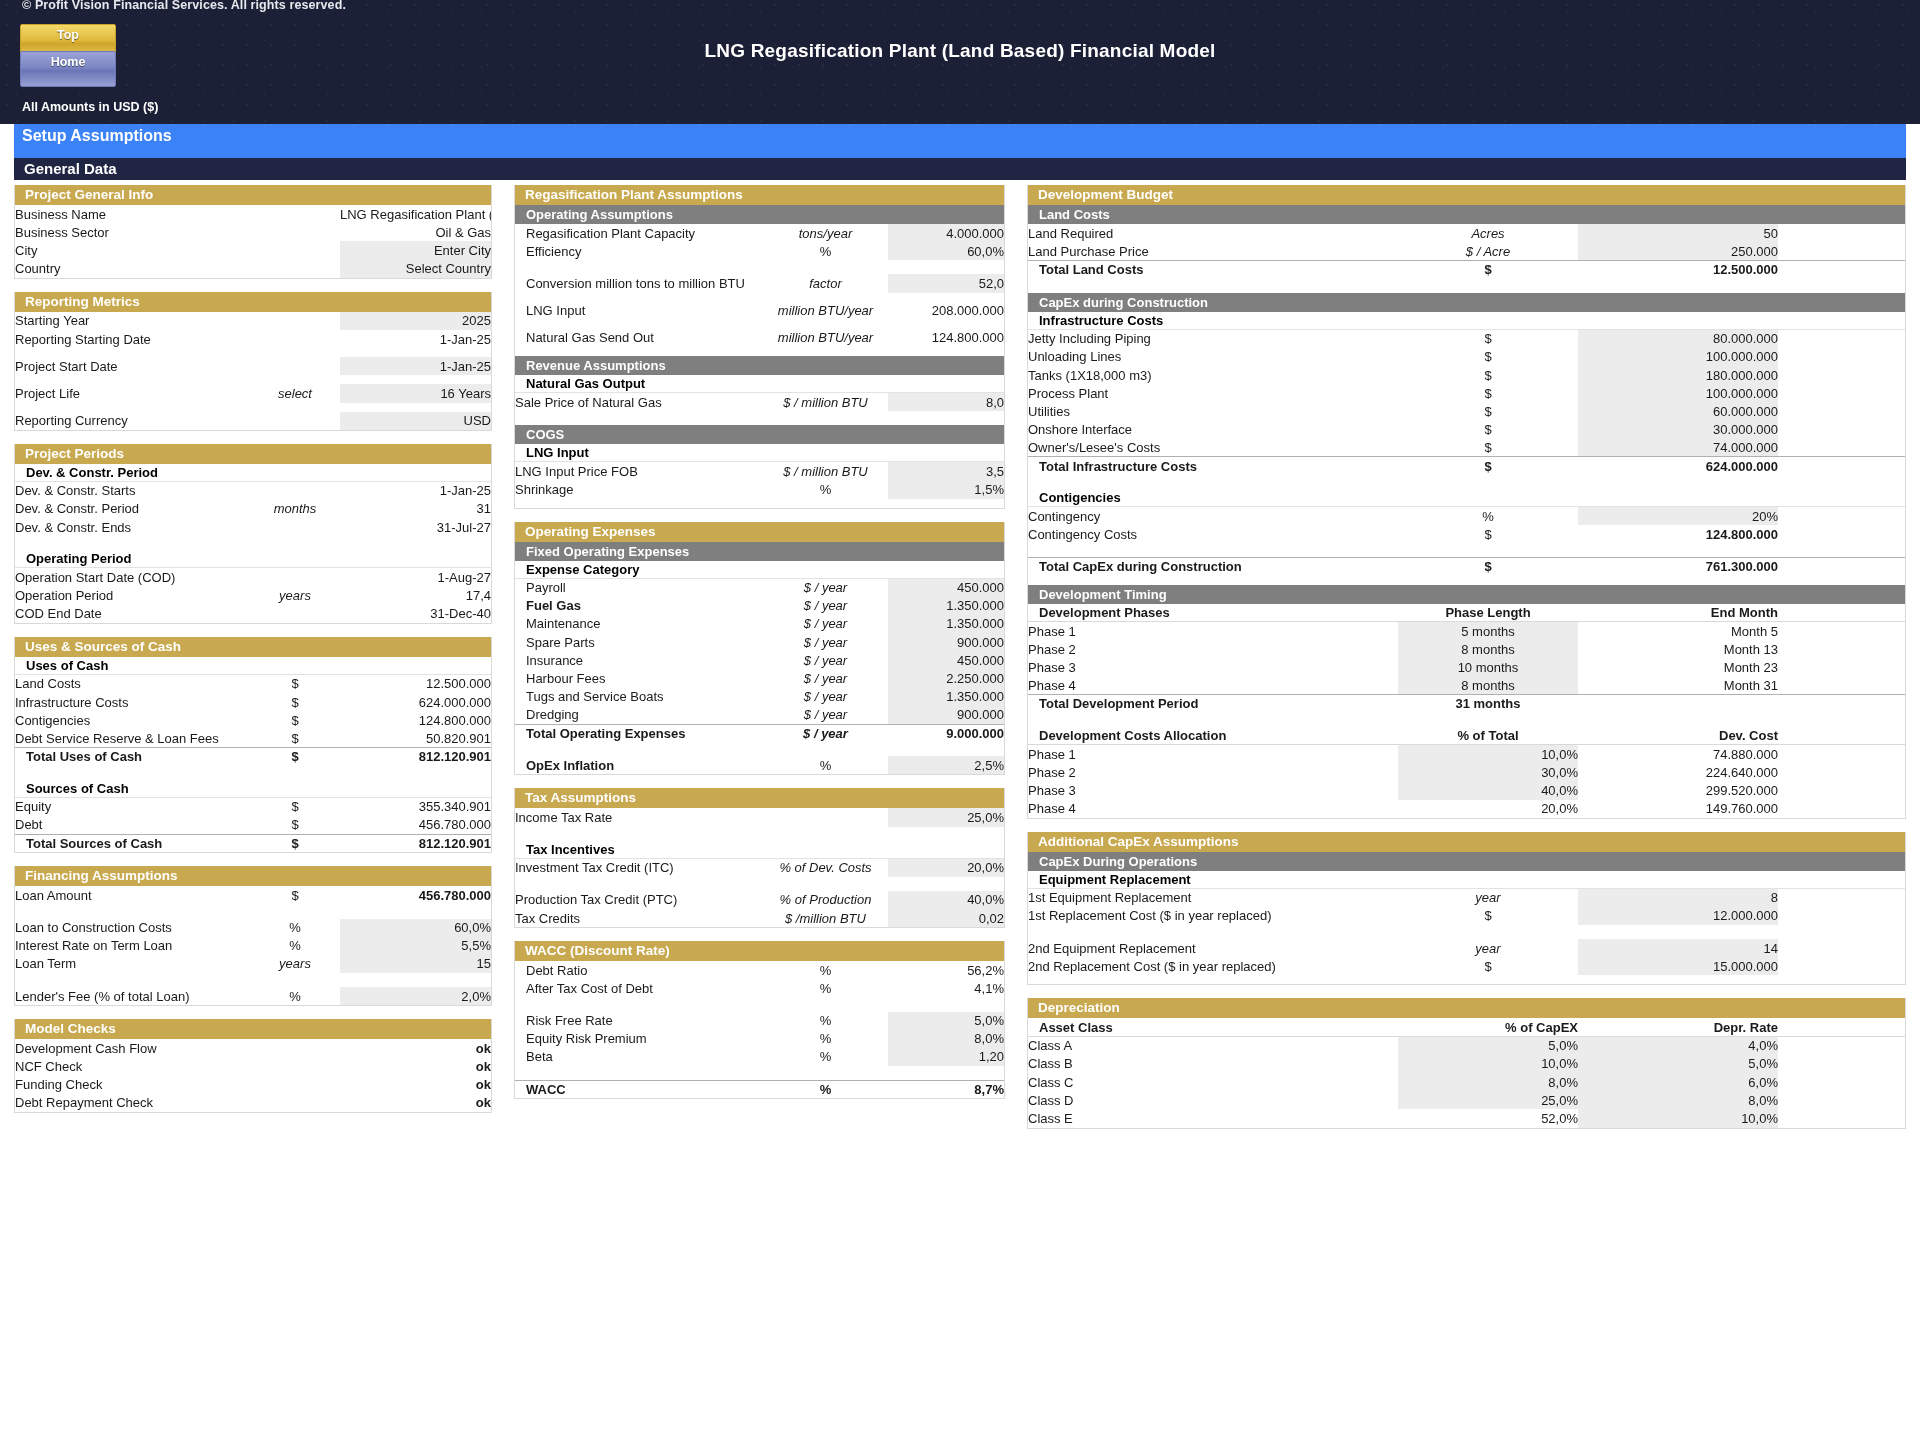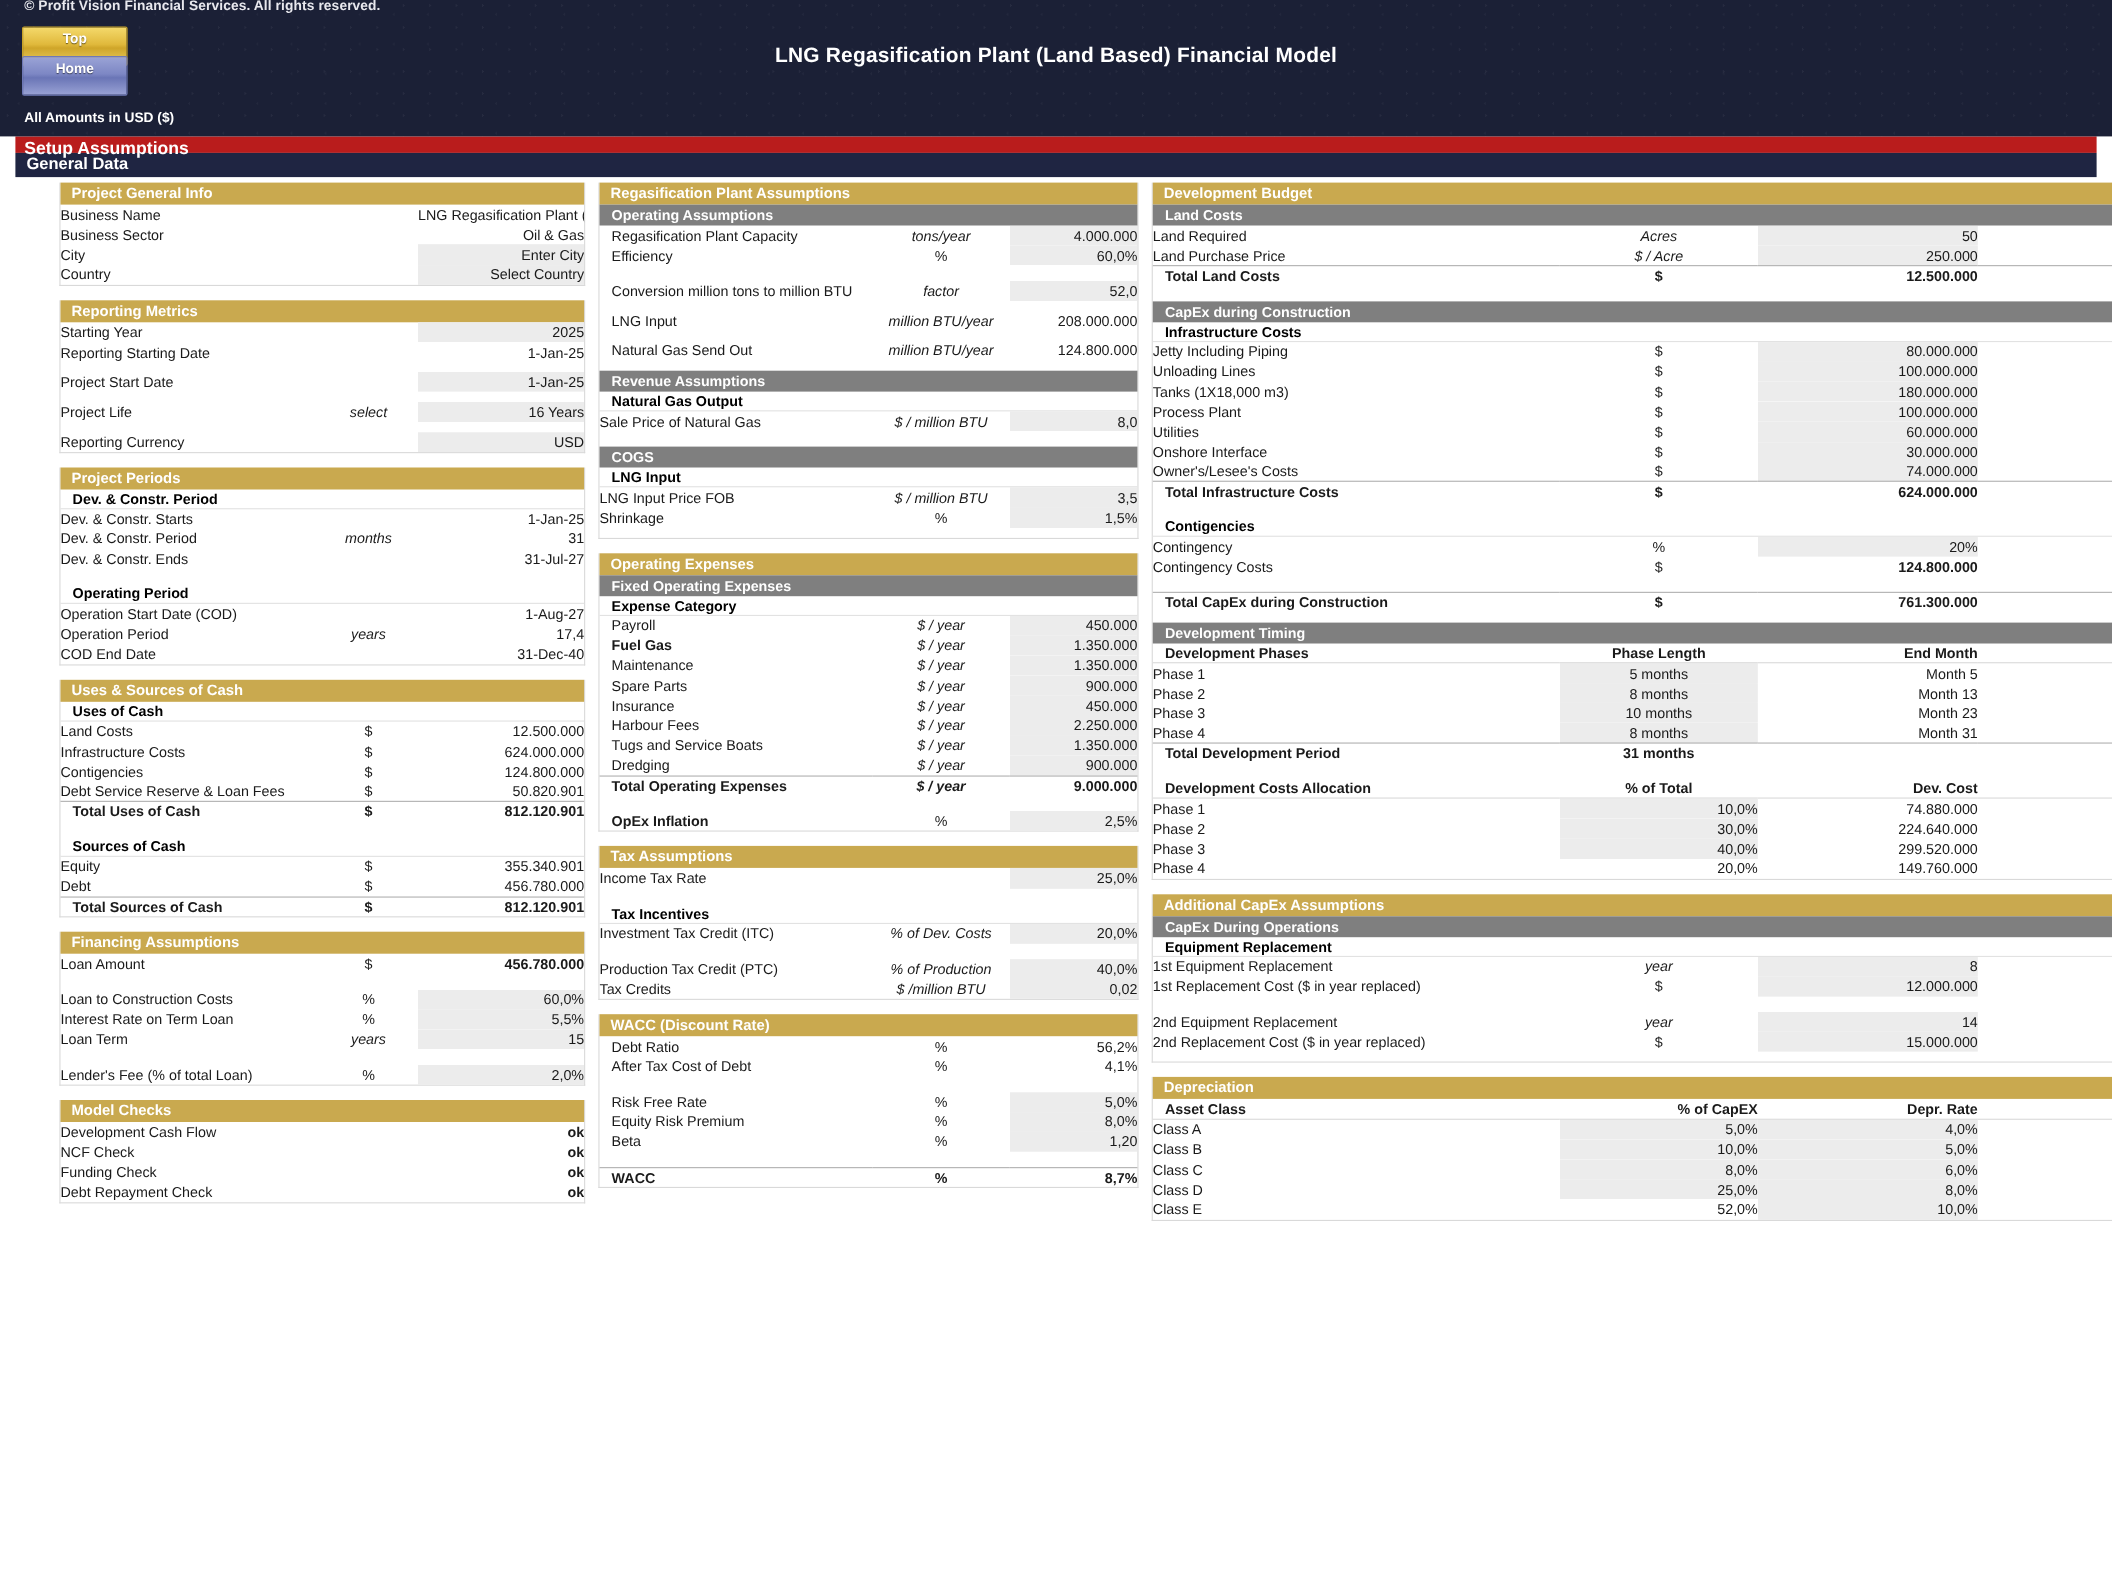--- a/index.html
+++ b/index.html
@@ -54,44 +54,43 @@
     letter-spacing:.2px;
   }
   #amounts{
     position:absolute; left:22px; top:100px;
     font-size:12.5px; font-weight:bold; color:#ffffff;
   }
 
   
   #setupbar{
     margin:0 14px;
-    height:15px;
-    background:#b91c1c;
+    height:34px;
+    background:#3b82f6;
     color:#ffffff;
     font-size:16px; font-weight:bold;
     line-height:23px;
     padding-left:8px;
   }
   #generalbar{
     margin:0 14px;
     height:22px;
     background:#1f2542;
     color:#ffffff;
     font-size:15px; font-weight:bold;
     line-height:22px;
     padding-left:10px;
   }
 
   
   #cols{
     display:flex;
-    gap:12px;
+    gap:22px;
     padding:5px 14px 0 14px;
     align-items:flex-start;
-    margin-left:40px;
   }
   .col{ }
   #col-left{ width:478px; }
   #col-mid{ width:491px; }
   #col-right{ width:881px; }
 
   
   .block{
     background:#ffffff;
     border:1px solid #d9d9d9;

